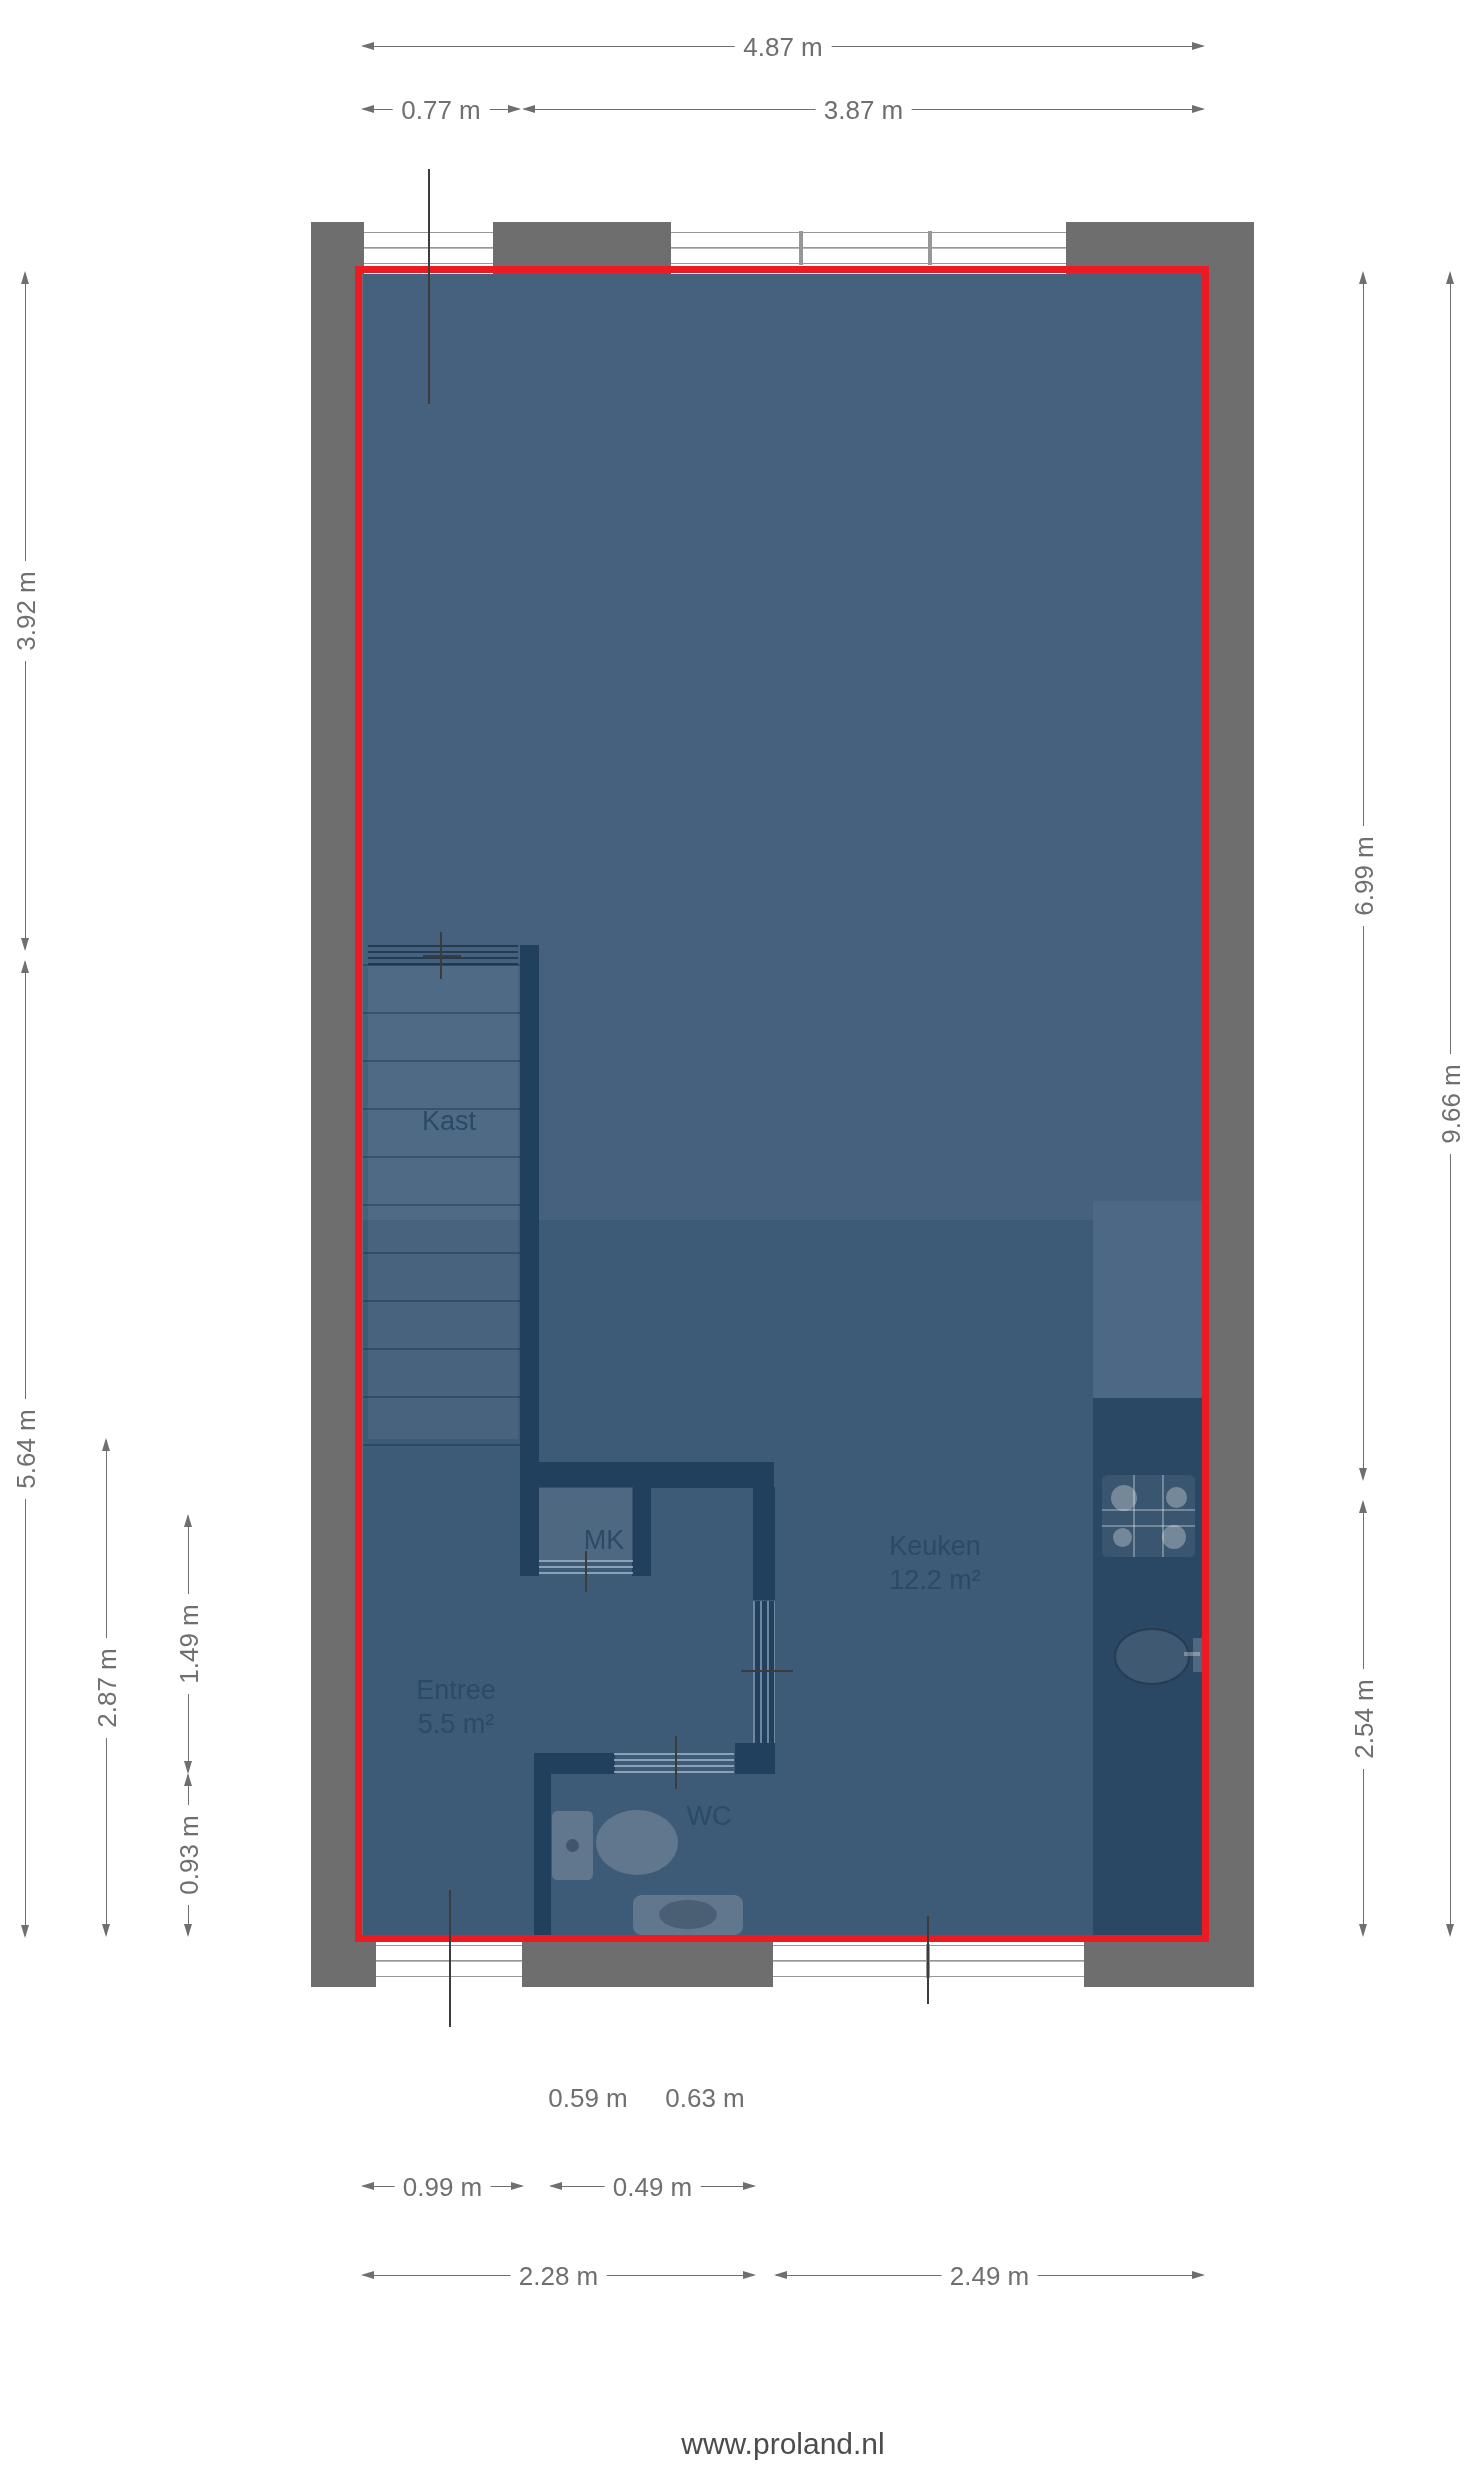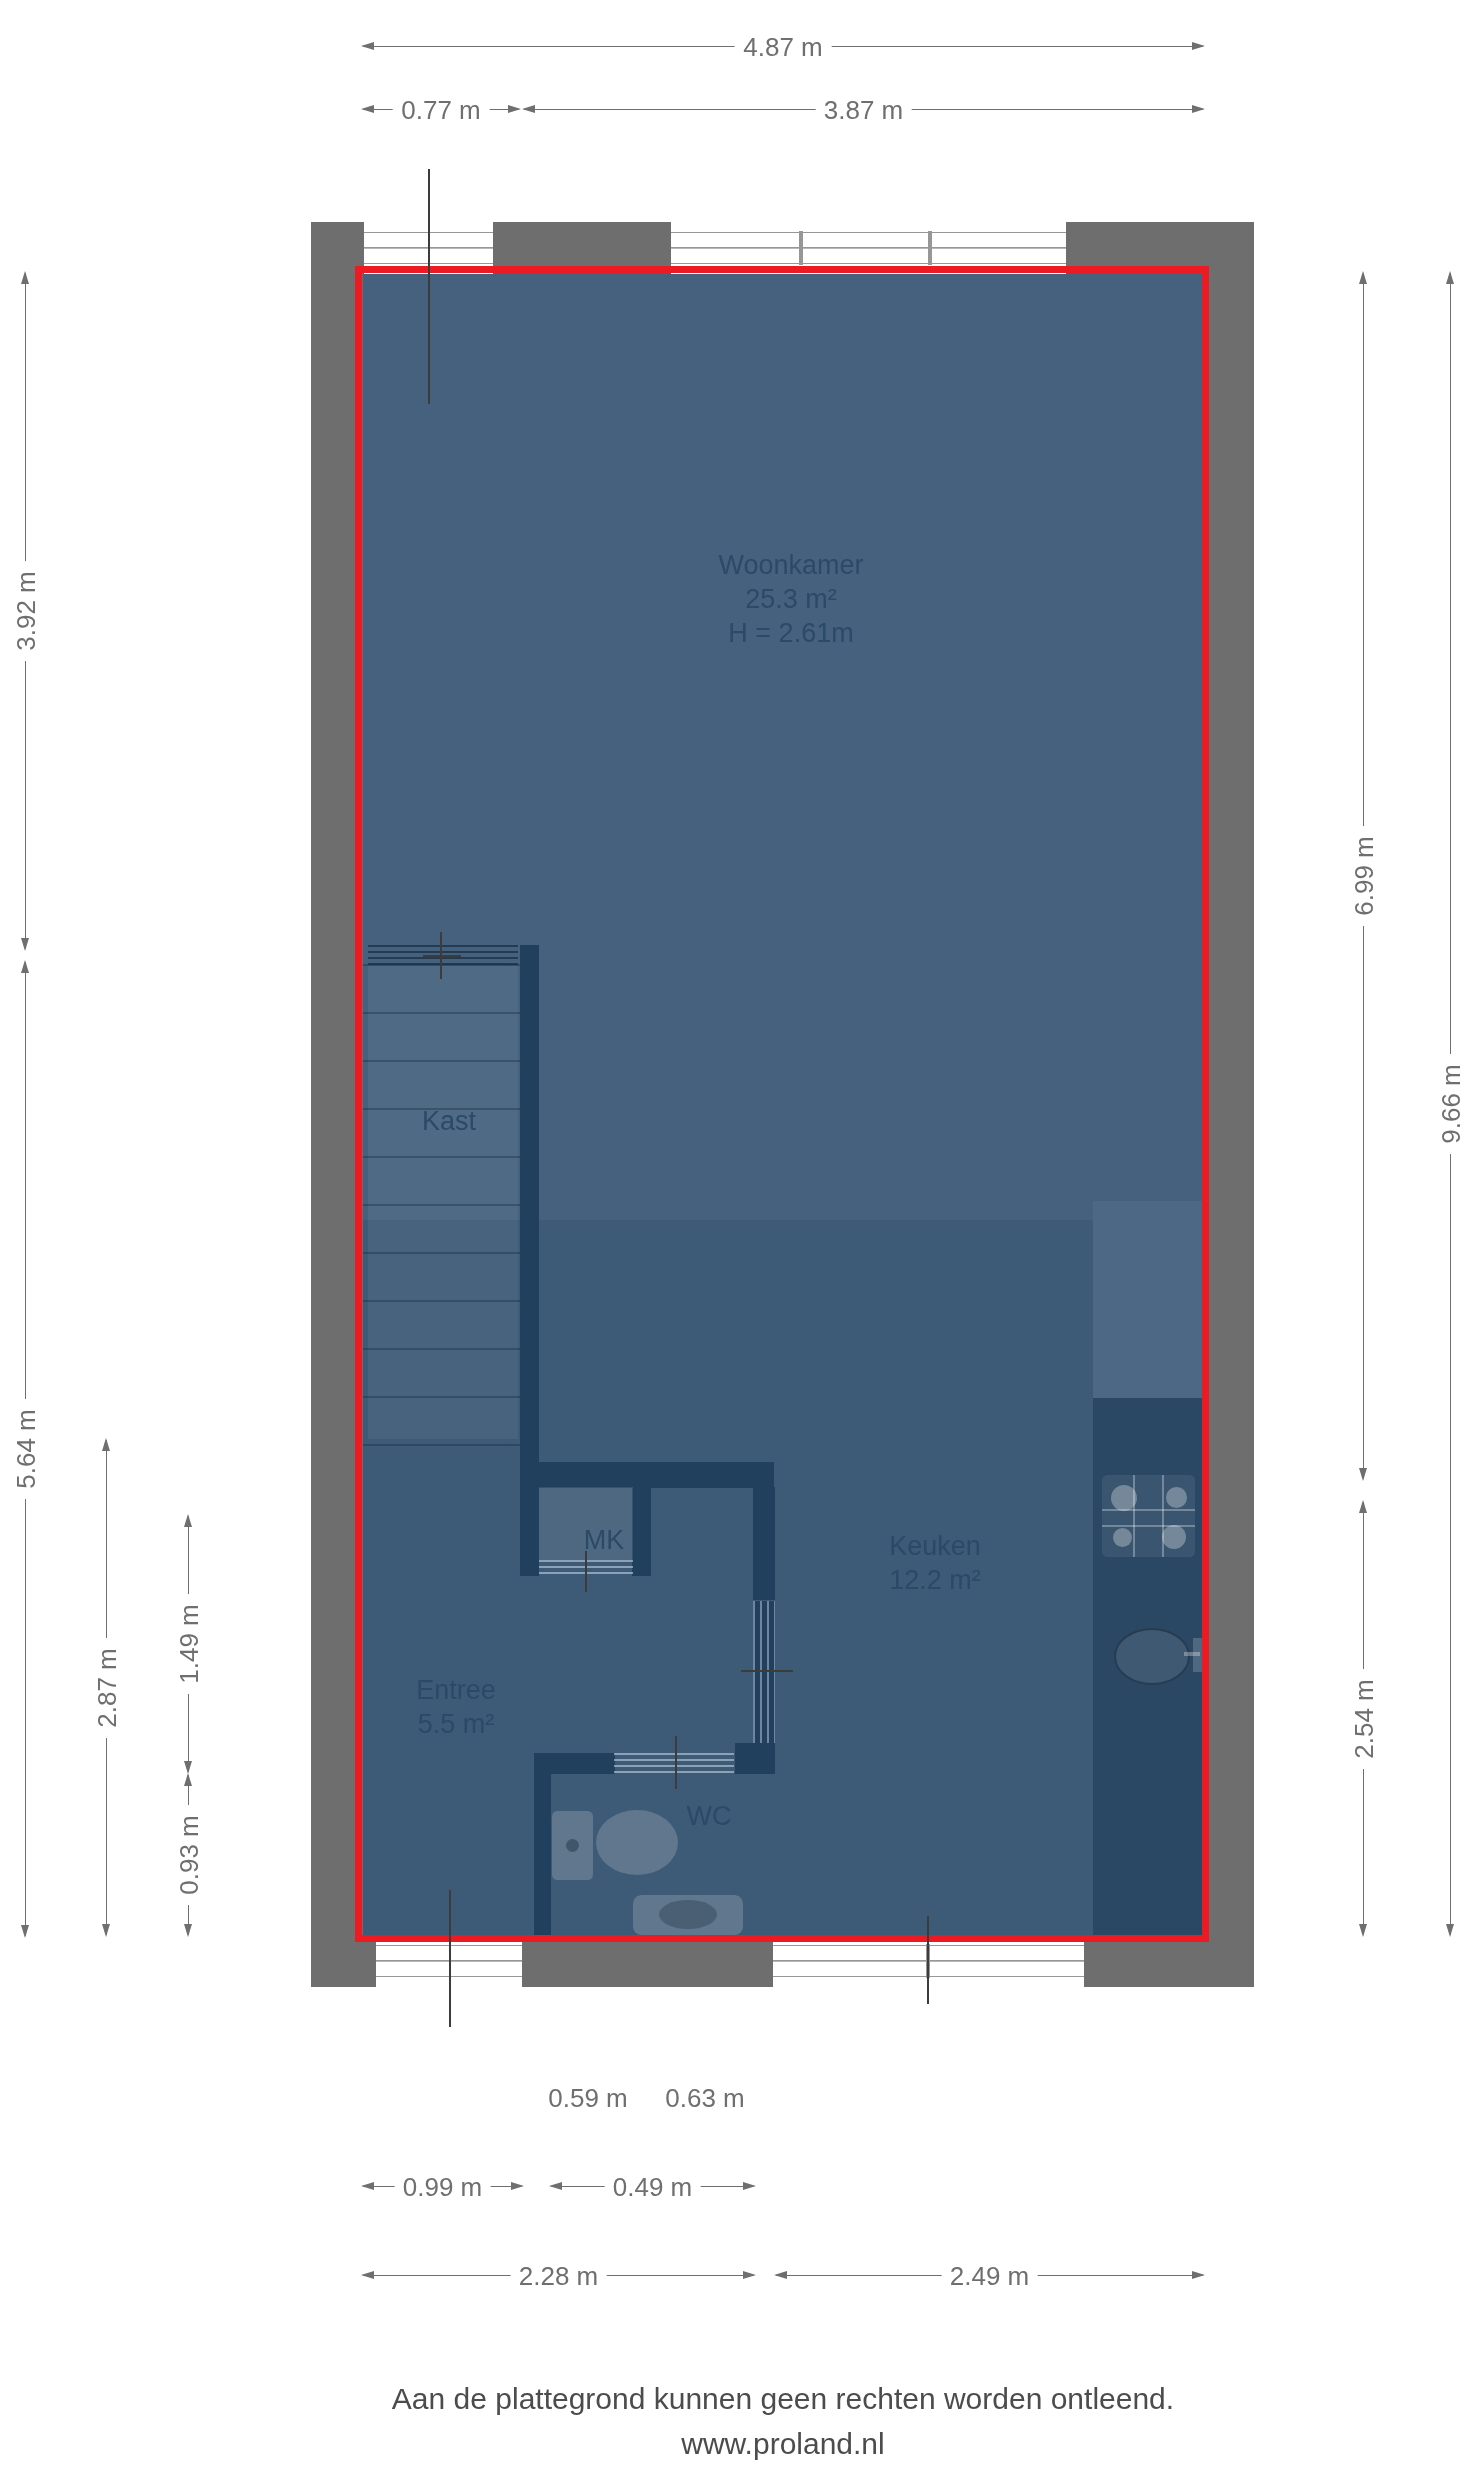--- a/index.html
+++ b/index.html
@@ -137,25 +137,20 @@
 
   <div class="abs mark" style="left:428px;top:169px;width:1.7px;height:235px;"></div>
   <div class="abs mark" style="left:440px;top:932px;width:1.7px;height:47px;"></div>
   <div class="abs mark" style="left:423px;top:955px;width:38px;height:1.7px;"></div>
   <div class="abs mark" style="left:585px;top:1551px;width:1.7px;height:41px;"></div>
   <div class="abs mark" style="left:675px;top:1736px;width:1.7px;height:53px;"></div>
   <div class="abs mark" style="left:741px;top:1670px;width:52px;height:1.7px;"></div>
   <div class="abs mark" style="left:449px;top:1890px;width:1.7px;height:137px;"></div>
   <div class="abs mark" style="left:927px;top:1916px;width:1.7px;height:88px;"></div>
 
-  <div class="abs room-label" style="left:791px;top:599px;">
-    <div>Woonkamer</div>
-    <div>25.3 m²</div>
-    <div>H = 2.61m</div>
-  </div>
 
 
   <div class="abs room-label" style="left:449px;top:1121px;">
     <div>Kast</div>
   </div>
 
   <div class="abs room-label" style="left:564px;top:1540px;margin-left:40px;">
     <div>MK</div>
   </div>
 
@@ -218,17 +213,16 @@
   <div class="abs dim-h" style="left:551px;top:2186px;width:203px;">
     <span class="dim-label">0.49 m</span>
   </div>
   <div class="abs dim-h" style="left:363px;top:2275px;width:391px;">
     <span class="dim-label">2.28 m</span>
   </div>
   <div class="abs dim-h" style="left:776px;top:2275px;width:427px;">
     <span class="dim-label">2.49 m</span>
   </div>
 
-  <div class="abs footer-text" style="left:783px;top:2399px;">Aan de plattegrond kunnen geen rechten worden ontleend.</div>
   <div class="abs footer-text" style="left:783px;top:2444px;">www.proland.nl</div>
 
 </div>
 
 
 </body></html>

